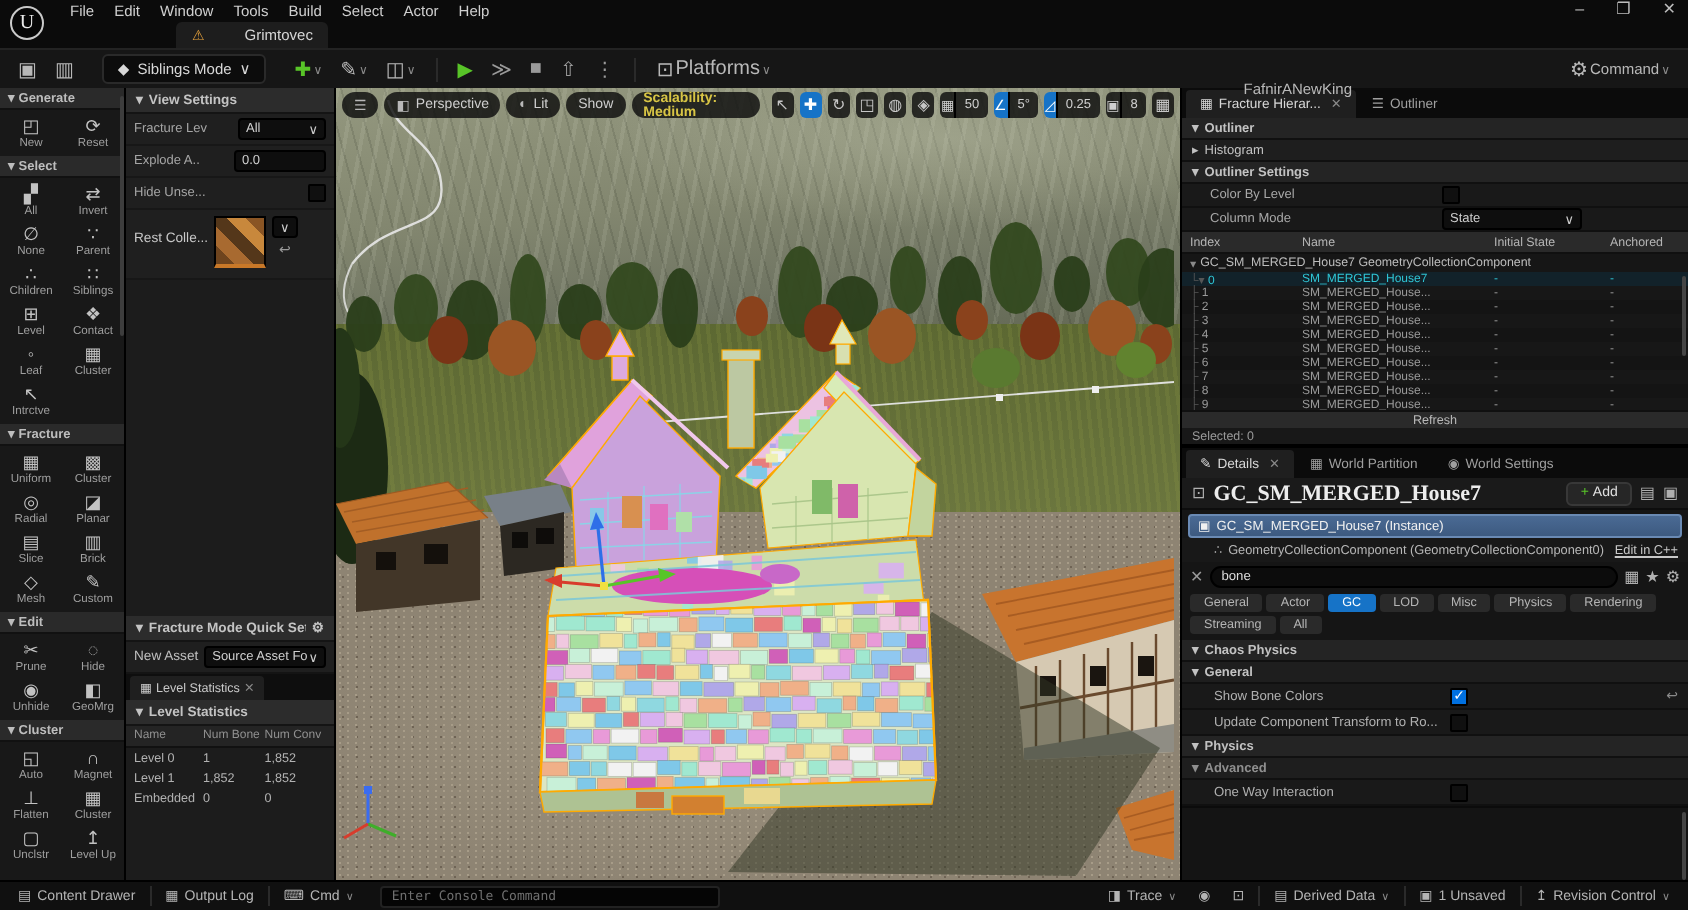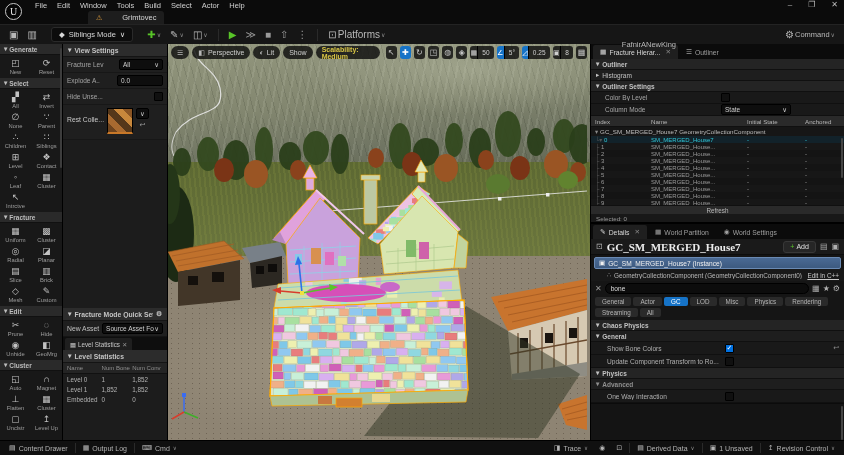--- a/index.html
+++ b/index.html
@@ -1135,20 +1135,23 @@
     <span class="sitem">
         <span>▦</span>
         <span>Output Log</span>
       </span>
     <span class="ssep"></span>
     <span class="sitem">
         <span>⌨</span>
         <span>Cmd</span>
         <span class="cv2">∨</span>
       </span>
+    <div class="console">
+        <span>Enter Console Command</span>
+      </div>
     <div class="sright">
       <span class="sitem">
           <span>◨</span>
           <span>Trace</span>
           <span class="cv2">∨</span>
         </span>
       <span class="sitem">
           <span>◉</span>
         </span>
       <span class="sitem">

